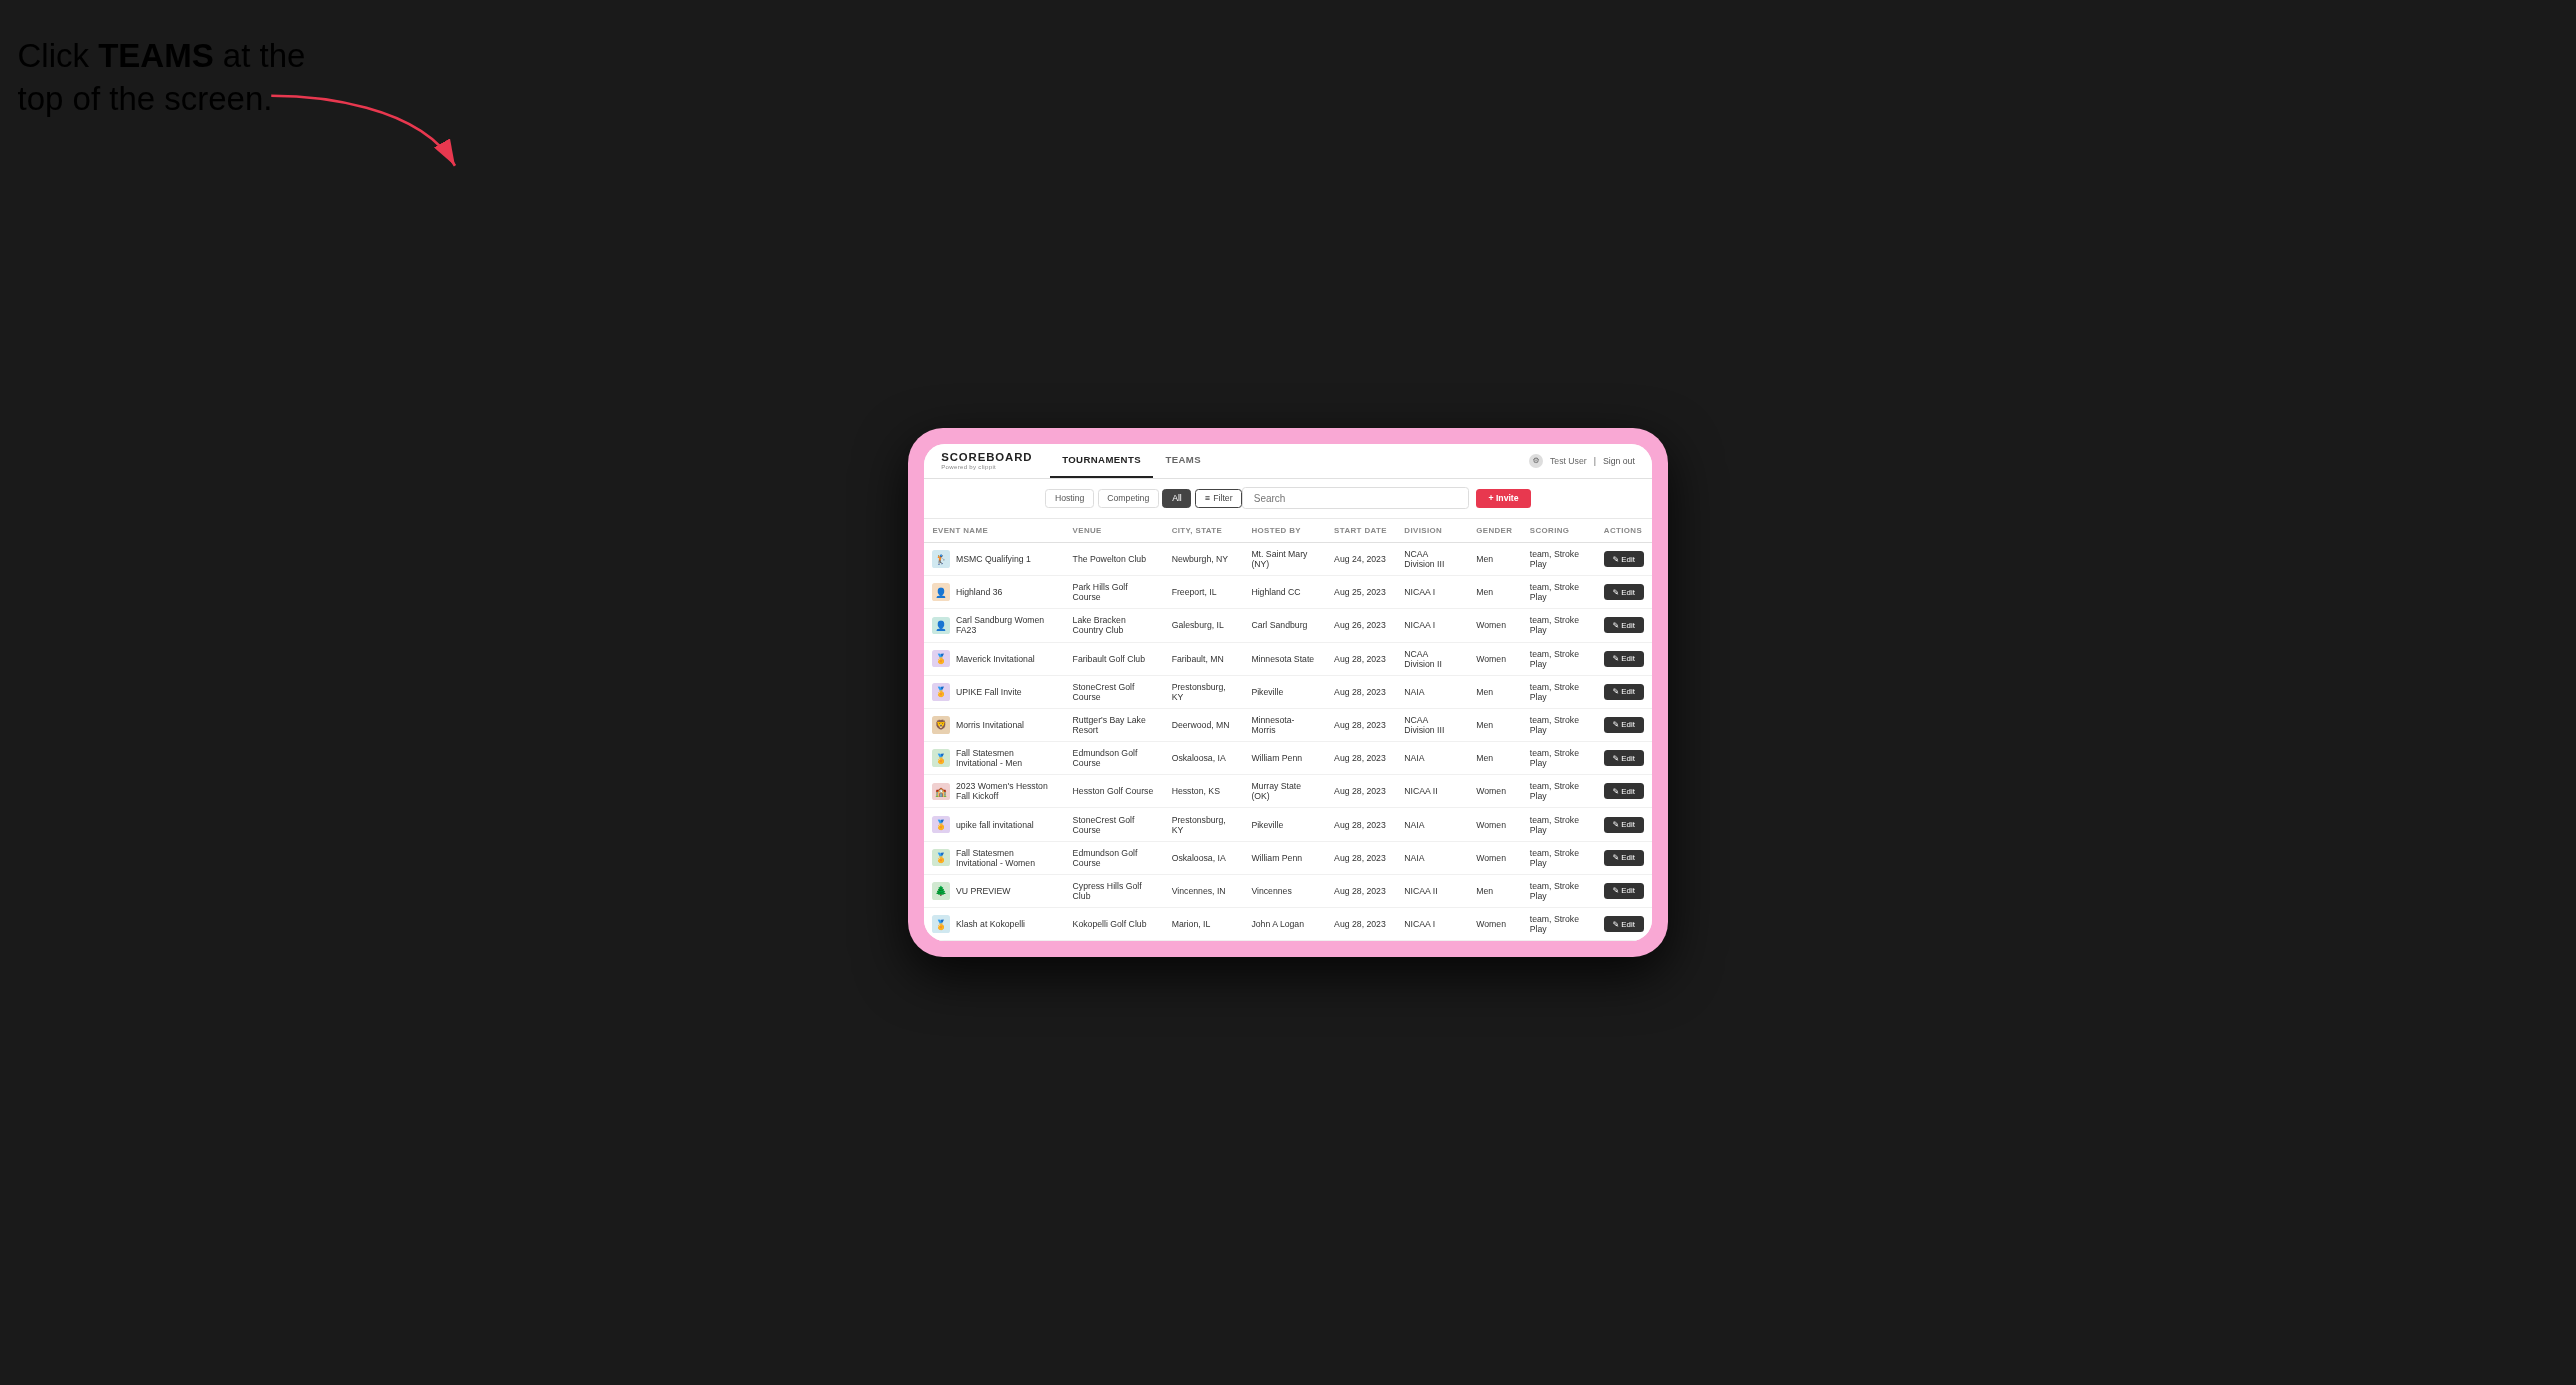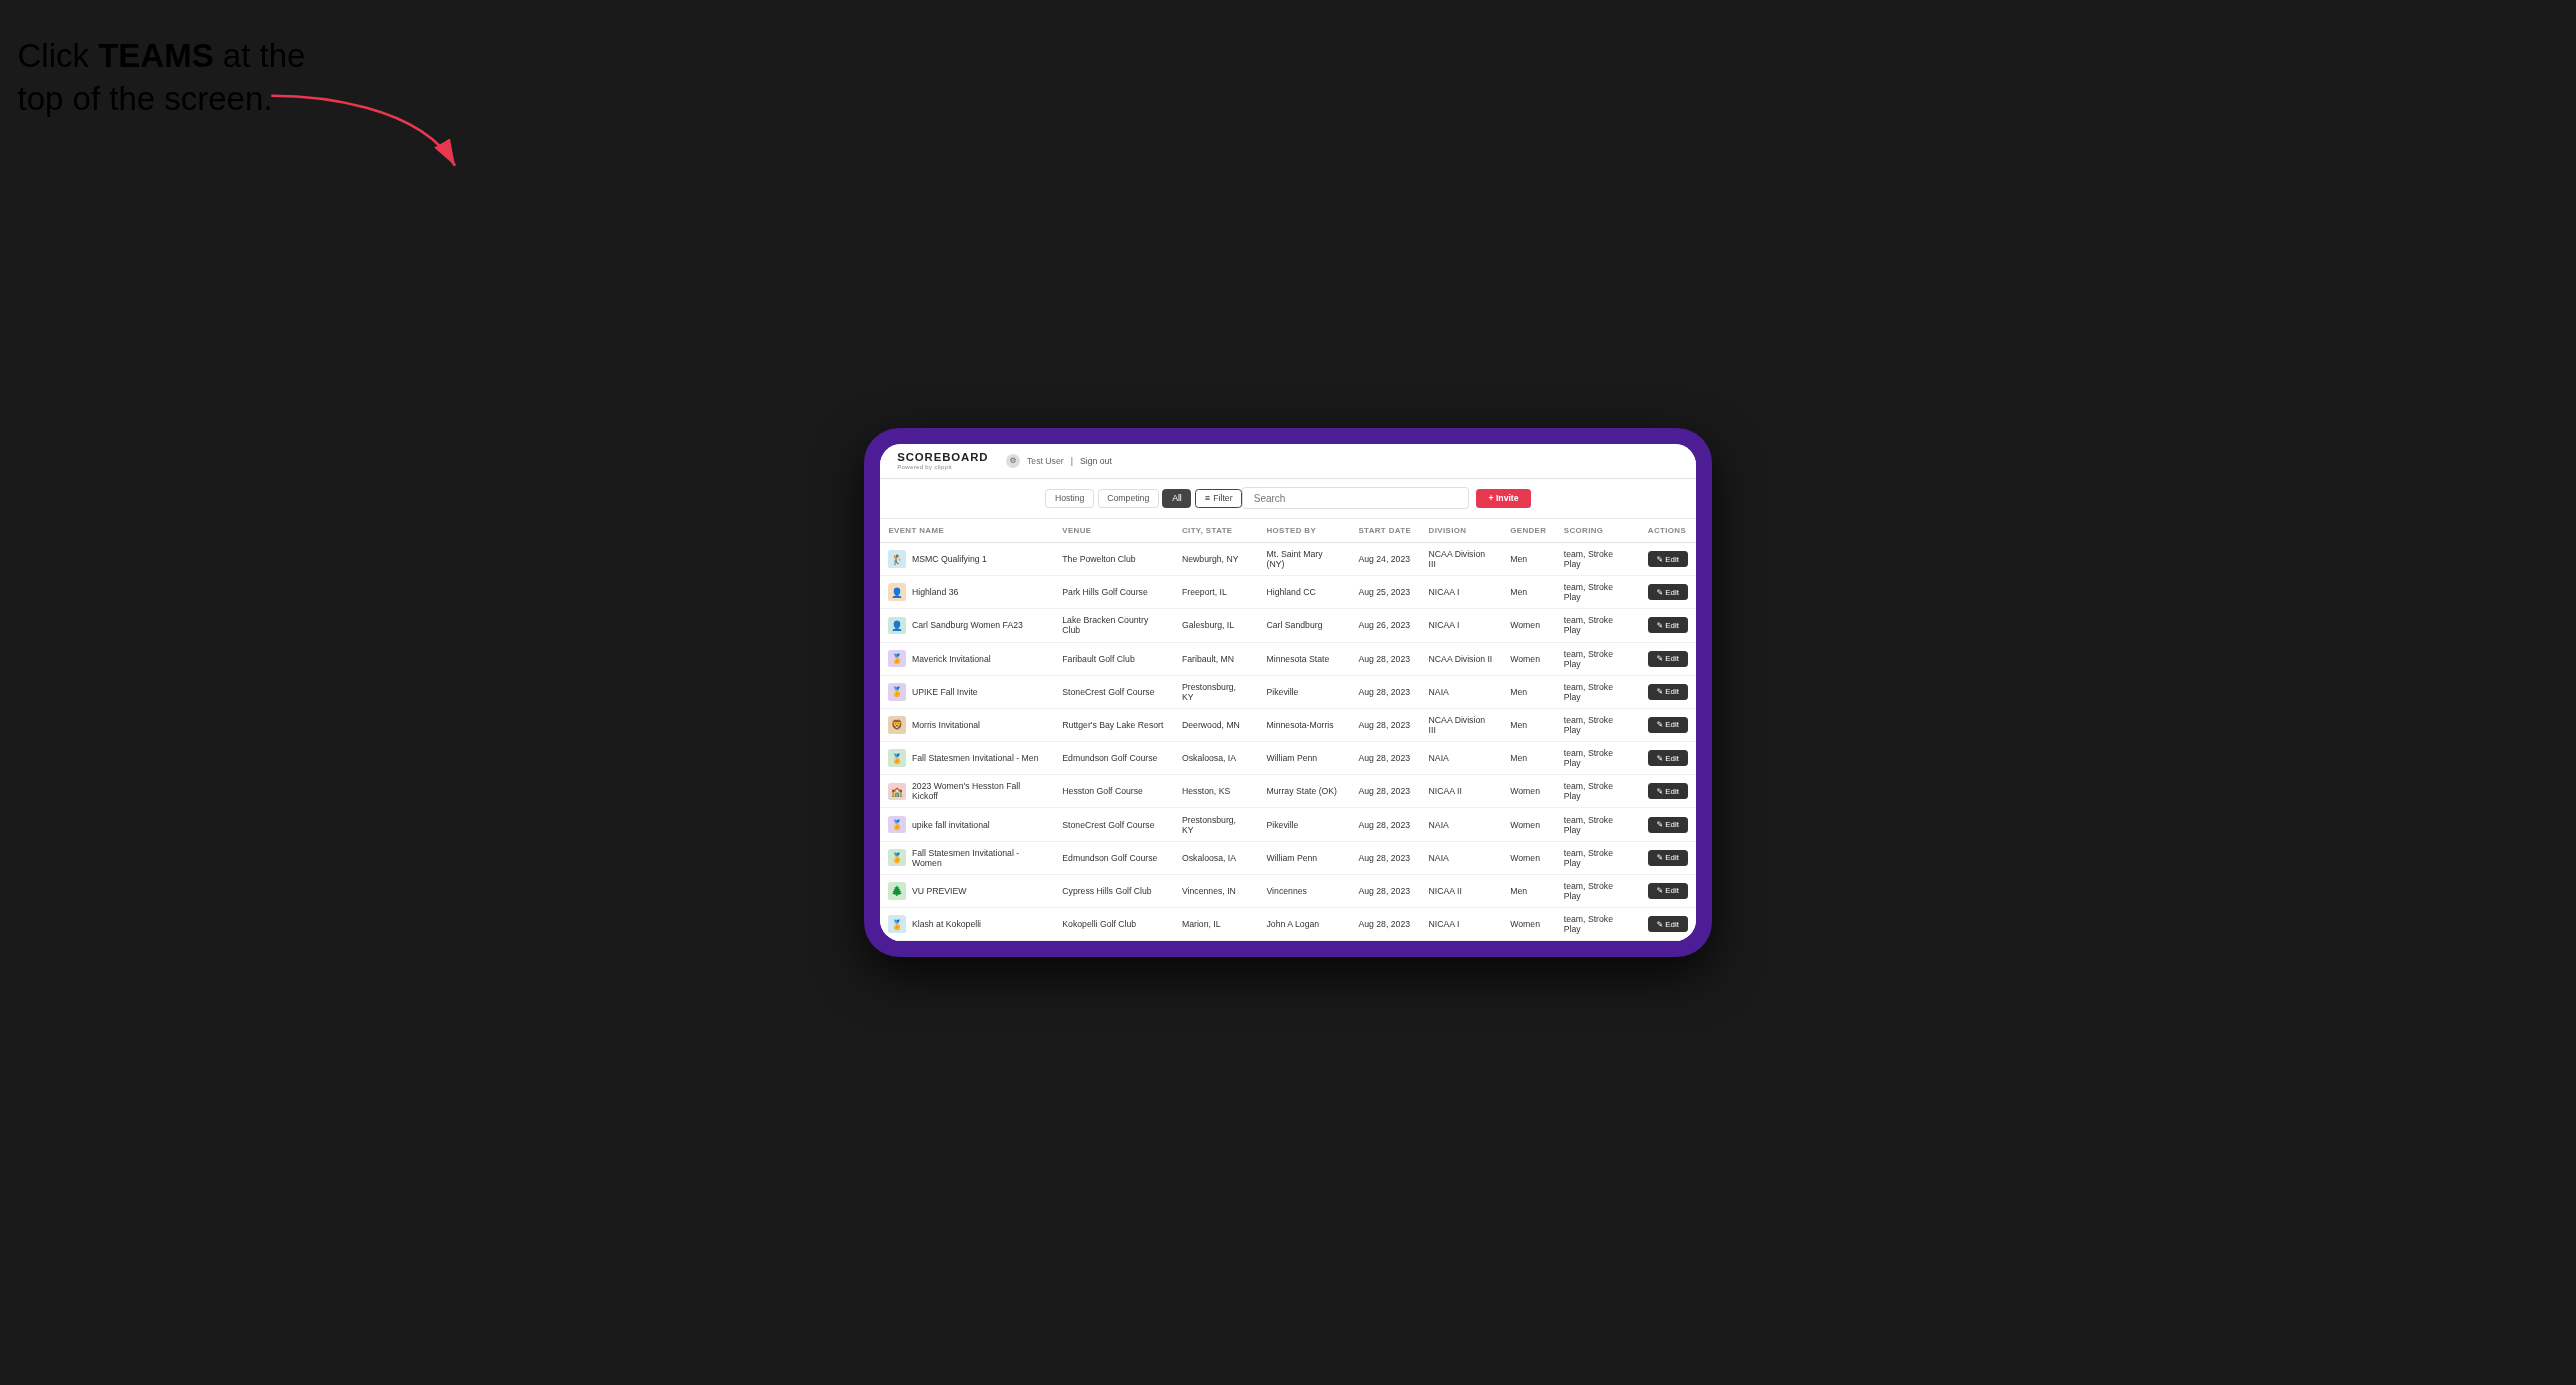--- a/index.html
+++ b/index.html
@@ -32,25 +32,25 @@
     .arrow-container {
       position: absolute;
       top: 87px;
       left: 245px;
       z-index: 10;
       pointer-events: none;
     }
 
     
     .tablet-frame {
-      background: #4c1d95;
+      background: #f9a8d4;
       border-radius: 35px;
       padding: 15.7px;
       box-shadow: 0 17.5px 52px rgba(0,0,0,0.8);
-      width: 848px;
+      width: 760px;
       position: relative;
     }
 
     .tablet-screen {
       background: #f5f5f5;
       border-radius: 21px;
       overflow: hidden;
     }
 
     
@@ -299,20 +299,24 @@
 </div>
 
 <div class="tablet-frame">
   <div class="tablet-screen">
 
     <div class="app-header">
       <div class="logo-area">
         <span class="logo-text">SCOREBOARD</span>
         <span class="logo-sub">Powered by clippit</span>
       </div>
+      <nav class="nav-tabs">
+        <div class="nav-tab active">TOURNAMENTS</div>
+        <div class="nav-tab">TEAMS</div>
+      </nav>
       <div class="header-right">
         <div class="settings-icon">⚙</div>
         <span>Test User</span>
         <span>|</span>
         <span style="cursor:pointer;color:#555;text-align:right;">Sign out</span>
       </div>
     </div>
 
     <div class="toolbar">
       <div class="filter-group">

